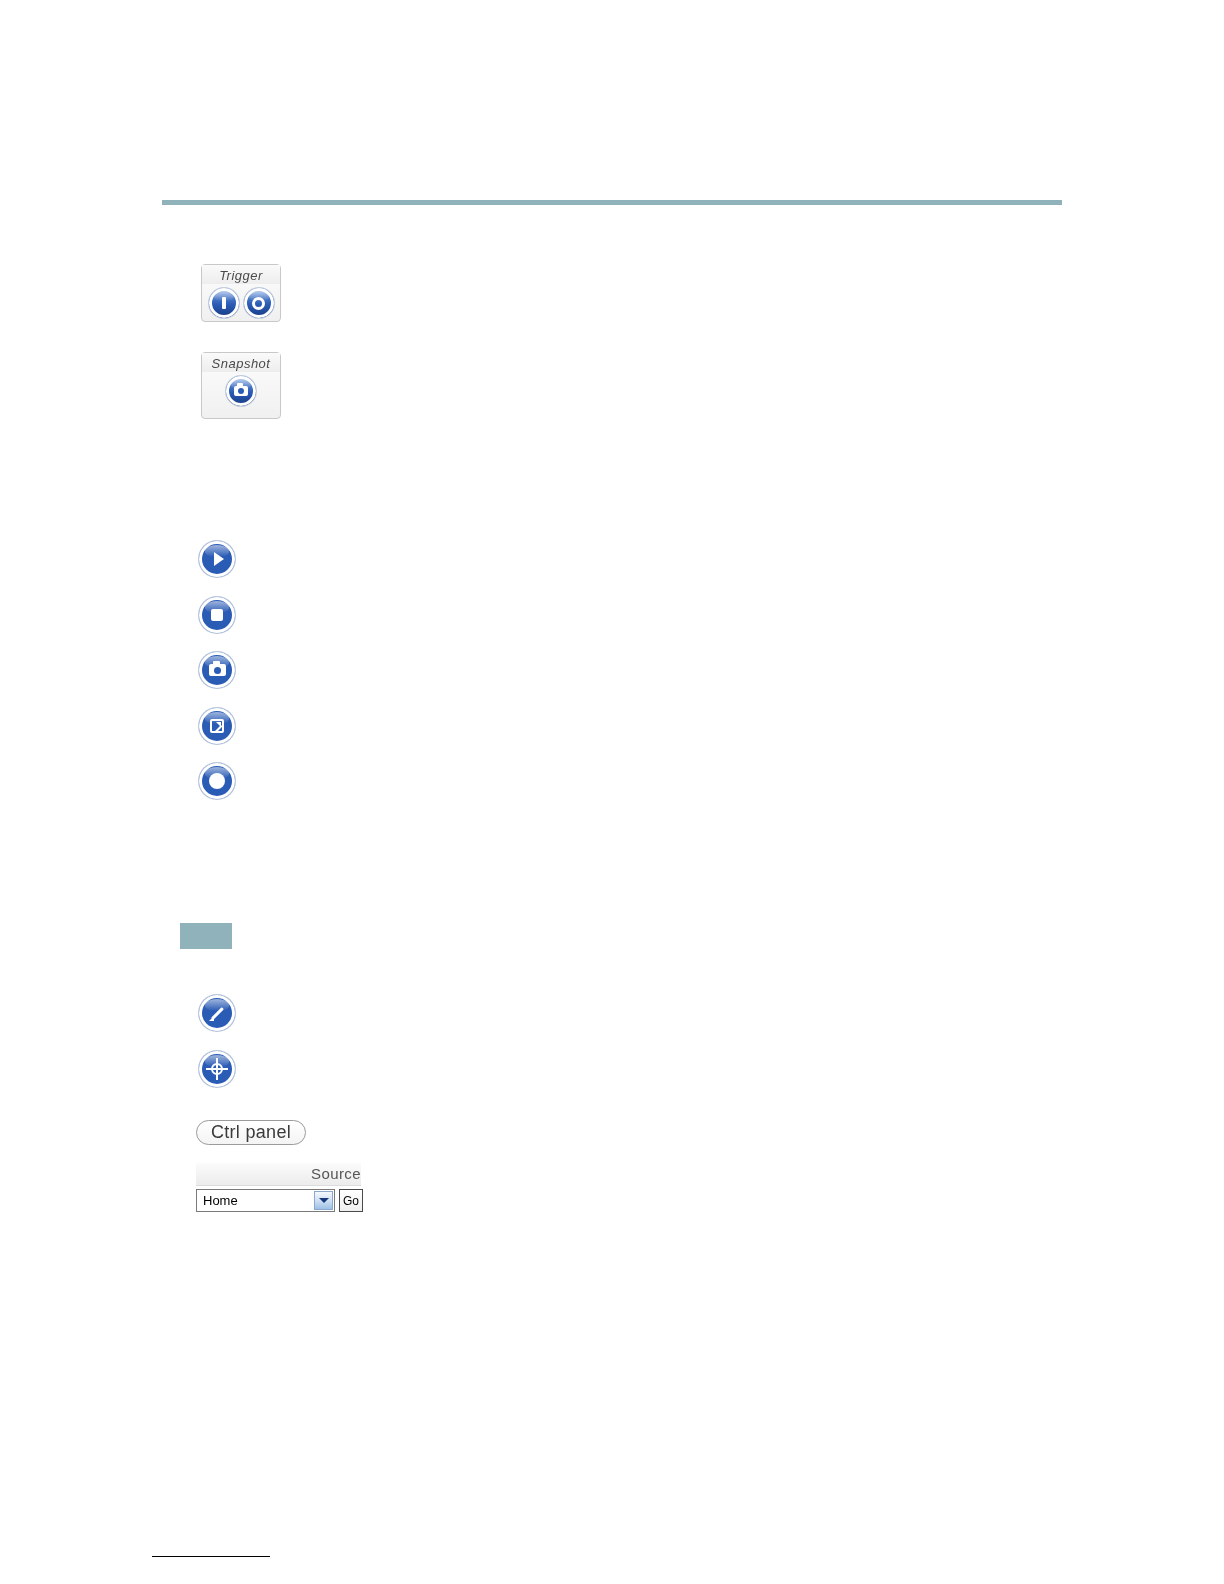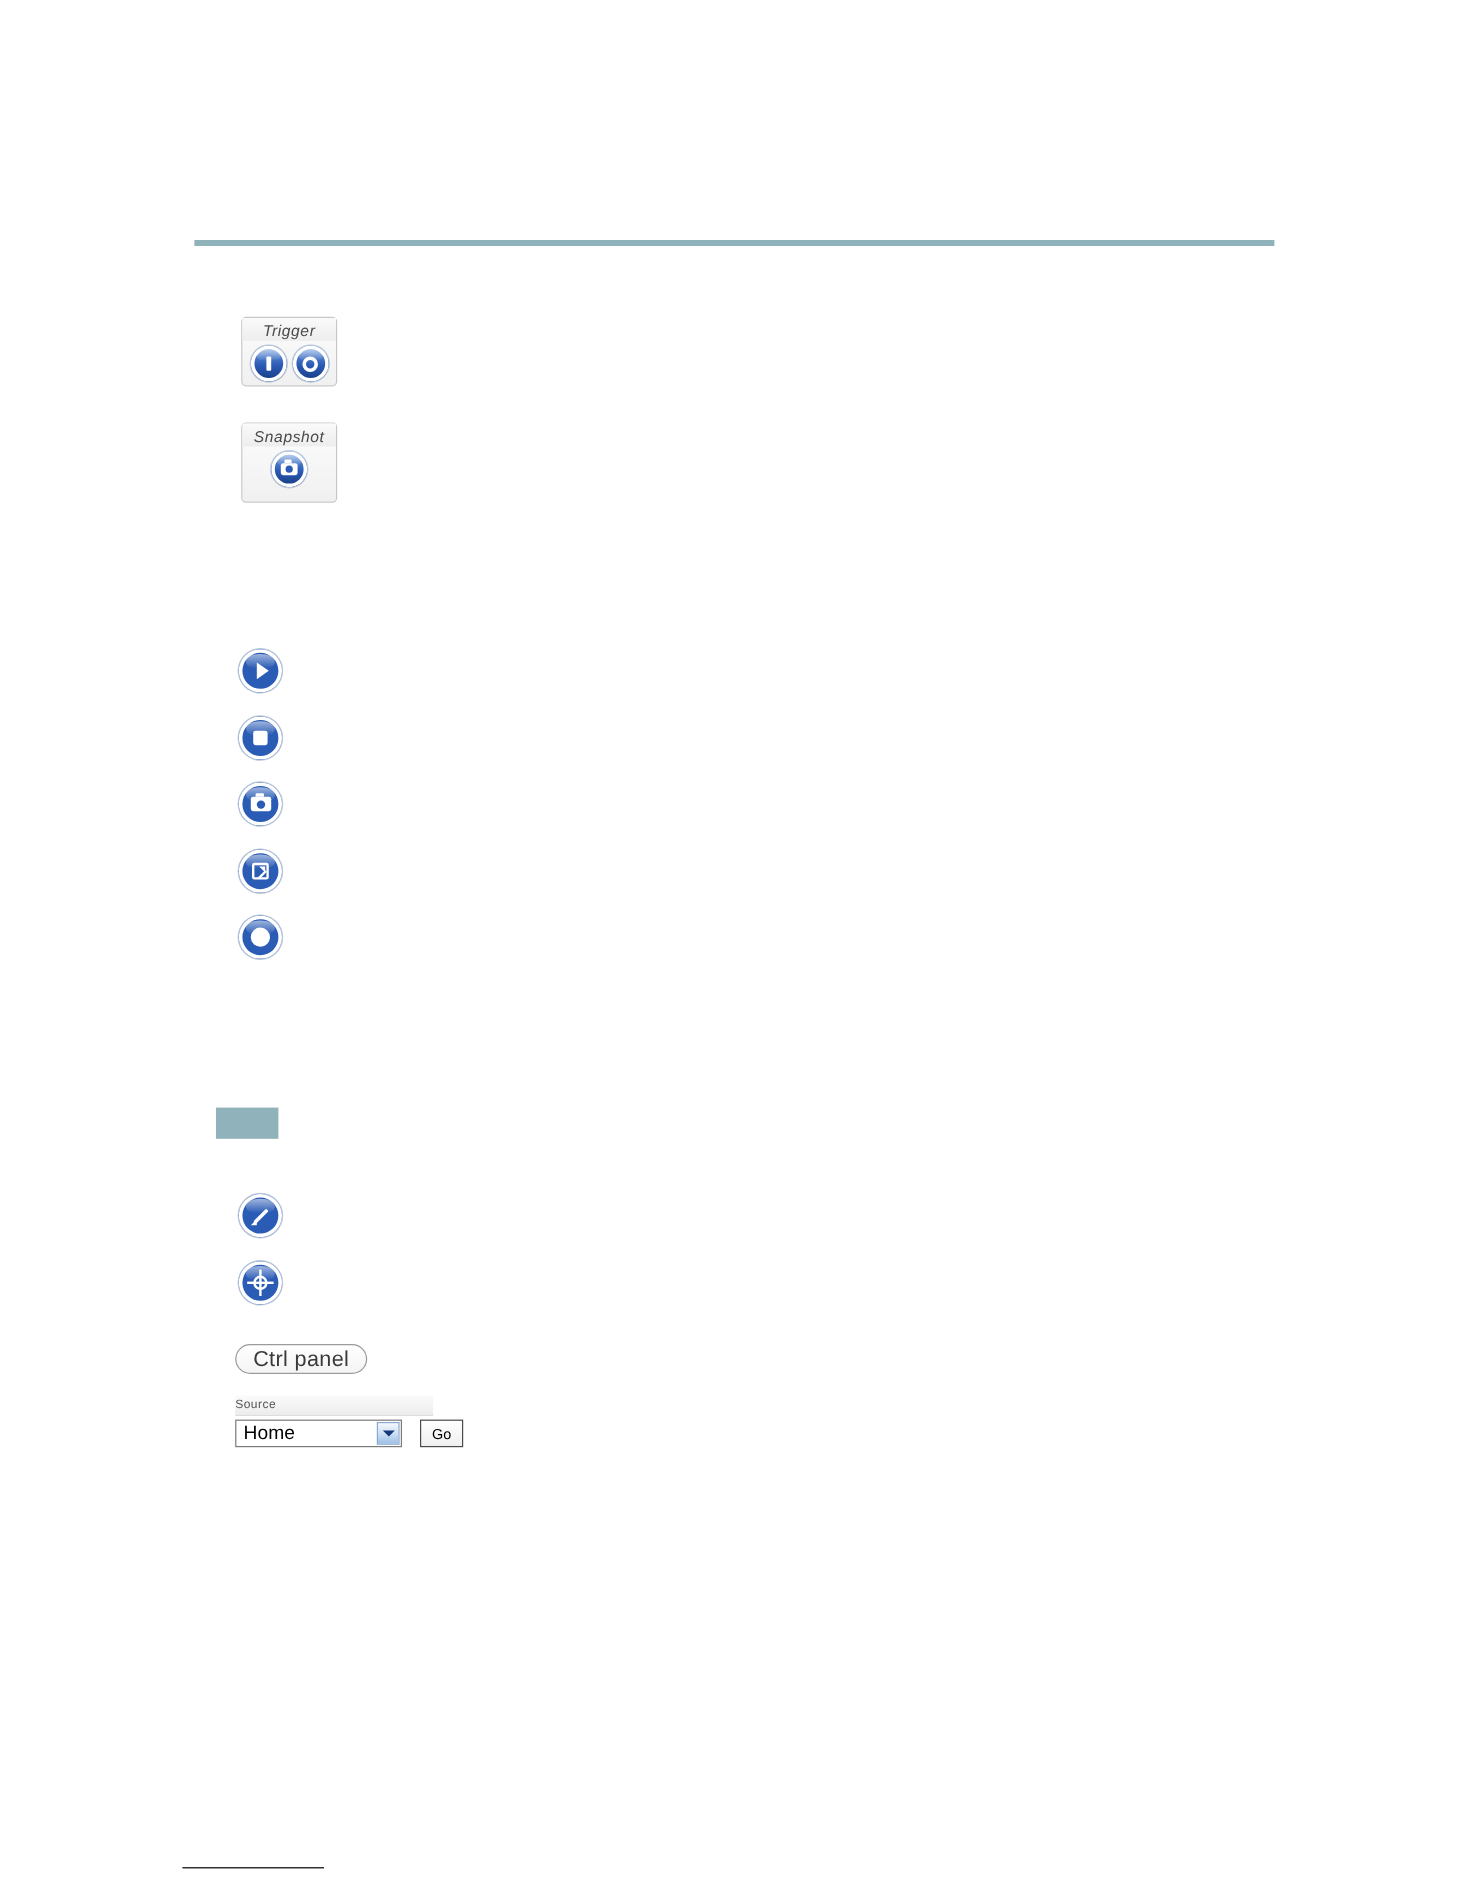--- a/index.html
+++ b/index.html
@@ -256,43 +256,43 @@
     font-family: "Liberation Sans", sans-serif;
     letter-spacing: .3px;
   }
 
   
   .source-wrap {
     position: absolute;
   }
   .source-title {
     width: 165px;
-    text-align: left;
-    font-size: 10px;
+    text-align: right;
+    font-size: 15px;
     color: #555;
     background: linear-gradient(180deg, #fbfbfb 0%, #ececec 100%);
     border-bottom: 1px solid #dcdcdc;
     padding: 2px 0 3px 0;
     letter-spacing: .4px;
   }
   .source-row {
     display: flex;
     align-items: flex-start;
     margin-top: 3px;
   }
   .source-select {
     position: relative;
     width: 139px;
     height: 23px;
     box-sizing: border-box;
     border: 1px solid #7a7a7a;
     background: #ffffff;
     display: flex;
     align-items: center;
-    font-size: 16px;
+    font-size: 13px;
     color: #000;
     padding-left: 6px;
   }
   .source-select .arrow-box {
     position: absolute;
     right: 1px; top: 1px;
     width: 19px; height: 19px;
     background: linear-gradient(180deg, #f4f8fd 0%, #cfe0f3 50%, #9dc0e6 100%);
     border: 1px solid #8aa9cc;
     box-sizing: border-box;
@@ -300,22 +300,22 @@
     align-items: center;
     justify-content: center;
   }
   .caret-down {
     width: 0; height: 0;
     border-left: 5px solid transparent;
     border-right: 5px solid transparent;
     border-top: 5px solid #15387a;
   }
   .go-btn {
-    margin-left: 15px;
-    width: 36px;
+    margin-left: 4px;
+    width: 24px;
     height: 23px;
     box-sizing: border-box;
     border: 1px solid #4a4a4a;
     background: linear-gradient(180deg, #ffffff 0%, #efefef 100%);
     font-size: 12px;
     color: #000;
     display: flex;
     align-items: center;
     justify-content: center;
   }

